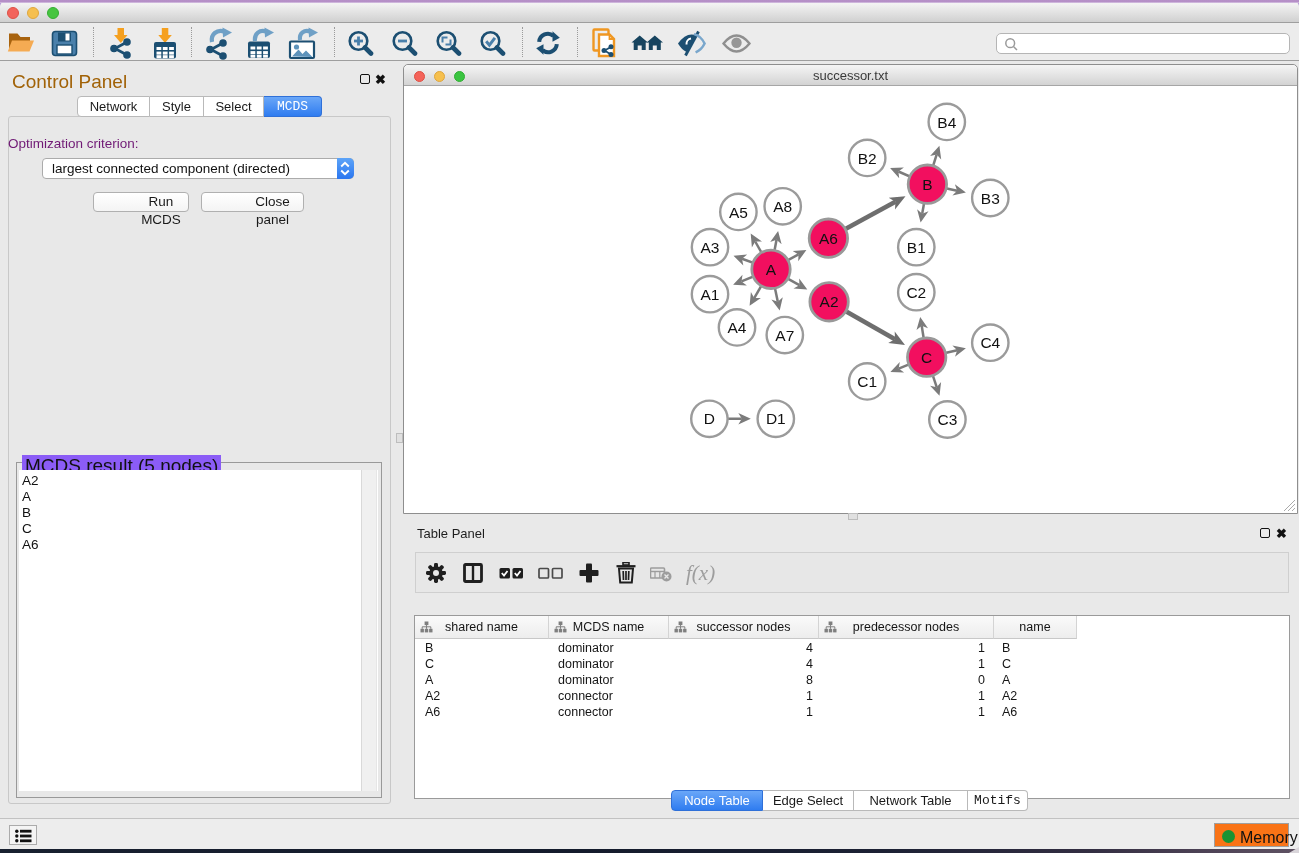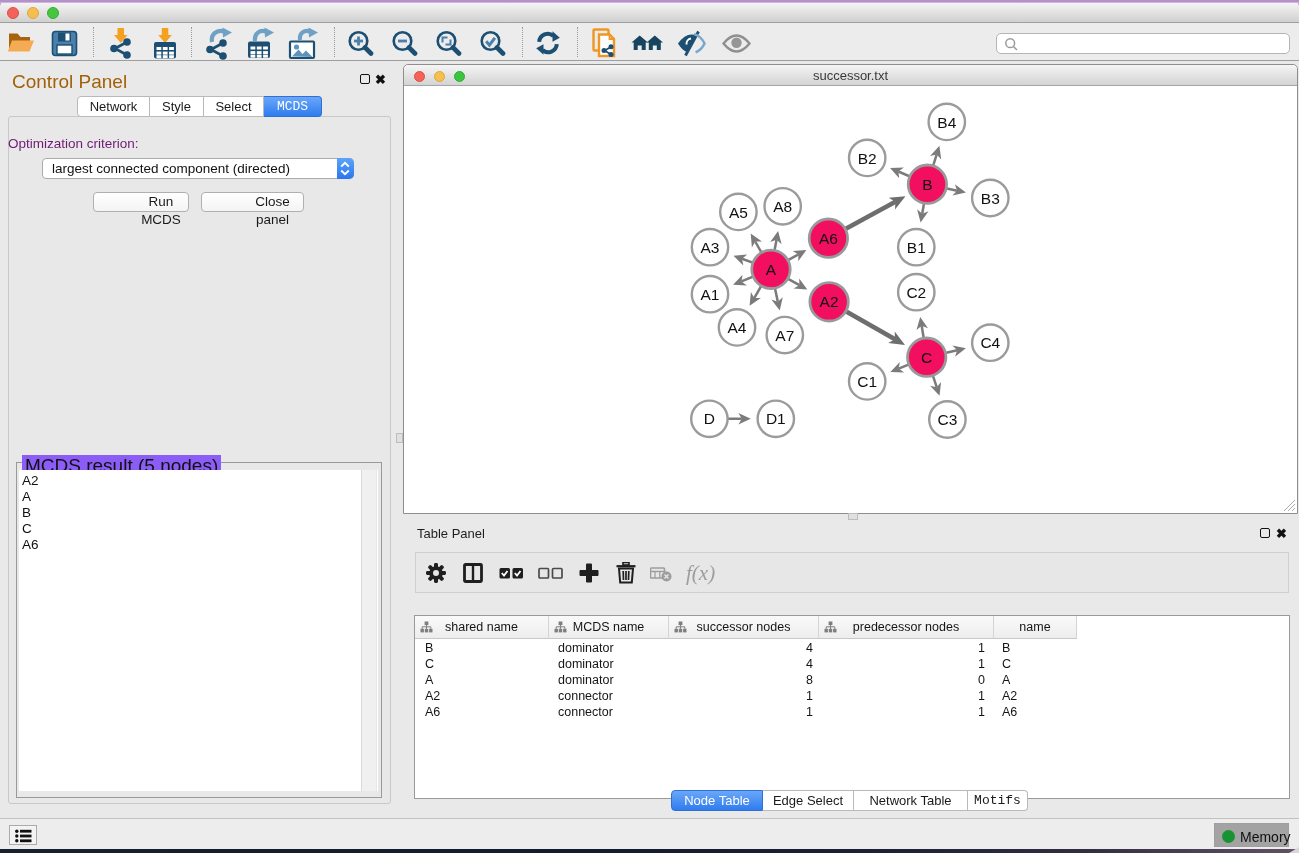--- a/index.html
+++ b/index.html
@@ -89,21 +89,21 @@
 .thead .htxt { position:absolute; width:100%; text-align:center; top:4px; }
 .trow { position:absolute; left:0; width:662px; height:16px; }
 .tcell { position:absolute; top:1px; }
 .btabs { position:absolute; left:671px; top:789px; height:21px; display:flex; }
 
 .statusbar { position:absolute; left:0; top:817px; width:1299px; height:31px;
   background:#ededed; border-top:1px solid #c2c2c2; }
 .sb-left { position:absolute; left:9px; top:6px; width:28px; height:20px;
   background:#f4f4f4; border:1px solid #ababab; }
 .sb-mem { position:absolute; left:1214px; top:4px; width:75px; height:24px;
-  background:#a3a3a3; border:1px solid #9f9f9f; font-size:14px; color:#111; }
+  background:#f97316; border:1px solid #9f9f9f; font-size:16px; color:#111; }
 .sb-mem .dot { position:absolute; left:7px; top:5.5px; width:13px; height:13px;
   border-radius:50%; background:#189333; }
 .sb-mem .mtxt { position:absolute; left:25px; top:5px; }
 </style>
 </head>
 <body>
 <div class="desktop-top"></div>
 <div class="purple-strip"></div>
 <div class="window">
 

